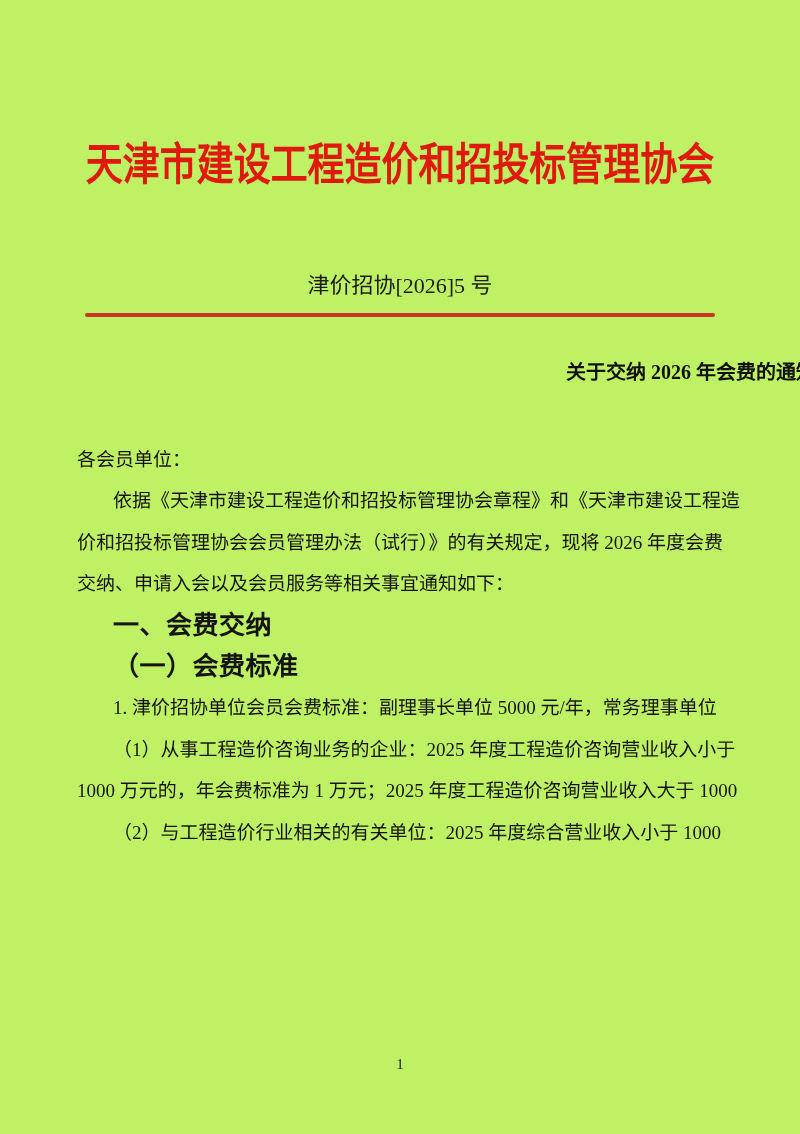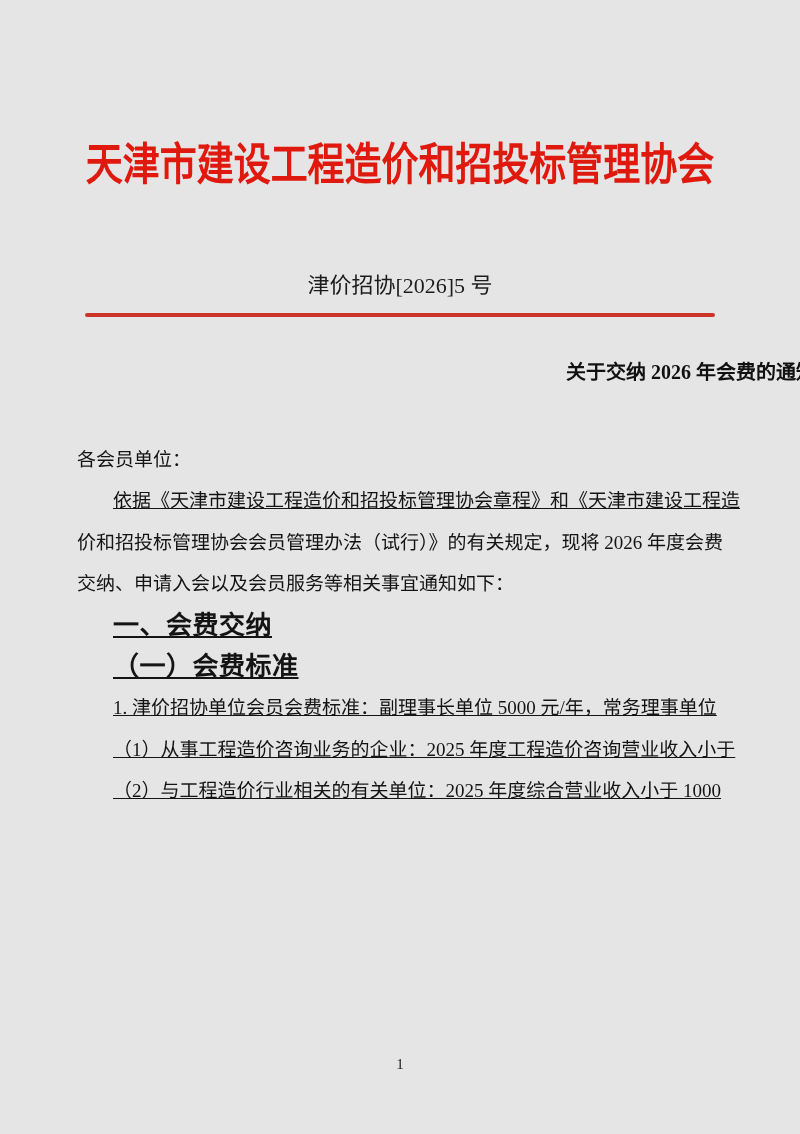--- a/index.html
+++ b/index.html
@@ -4,21 +4,21 @@
 <style>
   html, body {
     margin: 0;
     padding: 0;
     background: #ffffff;
   }
   .page {
     position: relative;
     width: 800px;
     height: 1134px;
-    background: #e5e5e5;
+    background: #bef264;
     overflow: hidden;
     font-family: "Liberation Serif", "DejaVu Serif", serif;
     color: #161616;
   }
 
   
   .assoc-header {
     position: absolute;
     top: 138px;
     left: 0;
@@ -84,21 +84,21 @@
     left: 77px;
     width: 670px;
   }
   .line {
     height: 41.4px;
     line-height: 41.4px;
     font-size: 19px;
     white-space: nowrap;
     color: #141414;
   }
-  .line.ind1 { padding-left: 36px; text-decoration: underline; }
+  .line.ind1 { padding-left: 36px; }
   .line.ind2 { padding-left: 50px; }
   .line.heading {
     font-weight: bold;
     font-family: "Liberation Sans", "DejaVu Sans", sans-serif;
     font-size: 26px;
     letter-spacing: 0.5px;
   }
 
   
   .page-number {
@@ -130,18 +130,19 @@
 
   <div class="body-block">
     <div class="line">各会员单位：</div>
     <div class="line ind1">依据《天津市建设工程造价和招投标管理协会章程》和《天津市建设工程造</div>
     <div class="line">价和招投标管理协会会员管理办法（试行）》的有关规定，现将 2026 年度会费</div>
     <div class="line">交纳、申请入会以及会员服务等相关事宜通知如下：</div>
     <div class="line ind1 heading">一、会费交纳</div>
     <div class="line ind1 heading">（一）会费标准</div>
     <div class="line ind1">1. 津价招协单位会员会费标准：副理事长单位 5000 元/年，常务理事单位</div>
     <div class="line ind1">（1）从事工程造价咨询业务的企业：2025 年度工程造价咨询营业收入小于</div>
+    <div class="line">1000 万元的，年会费标准为 1 万元；2025 年度工程造价咨询营业收入大于 1000</div>
     <div class="line ind1">（2）与工程造价行业相关的有关单位：2025 年度综合营业收入小于 1000</div>
   </div>
 
   <div class="page-number">1</div>
 
 </div>
 
 </body></html>

